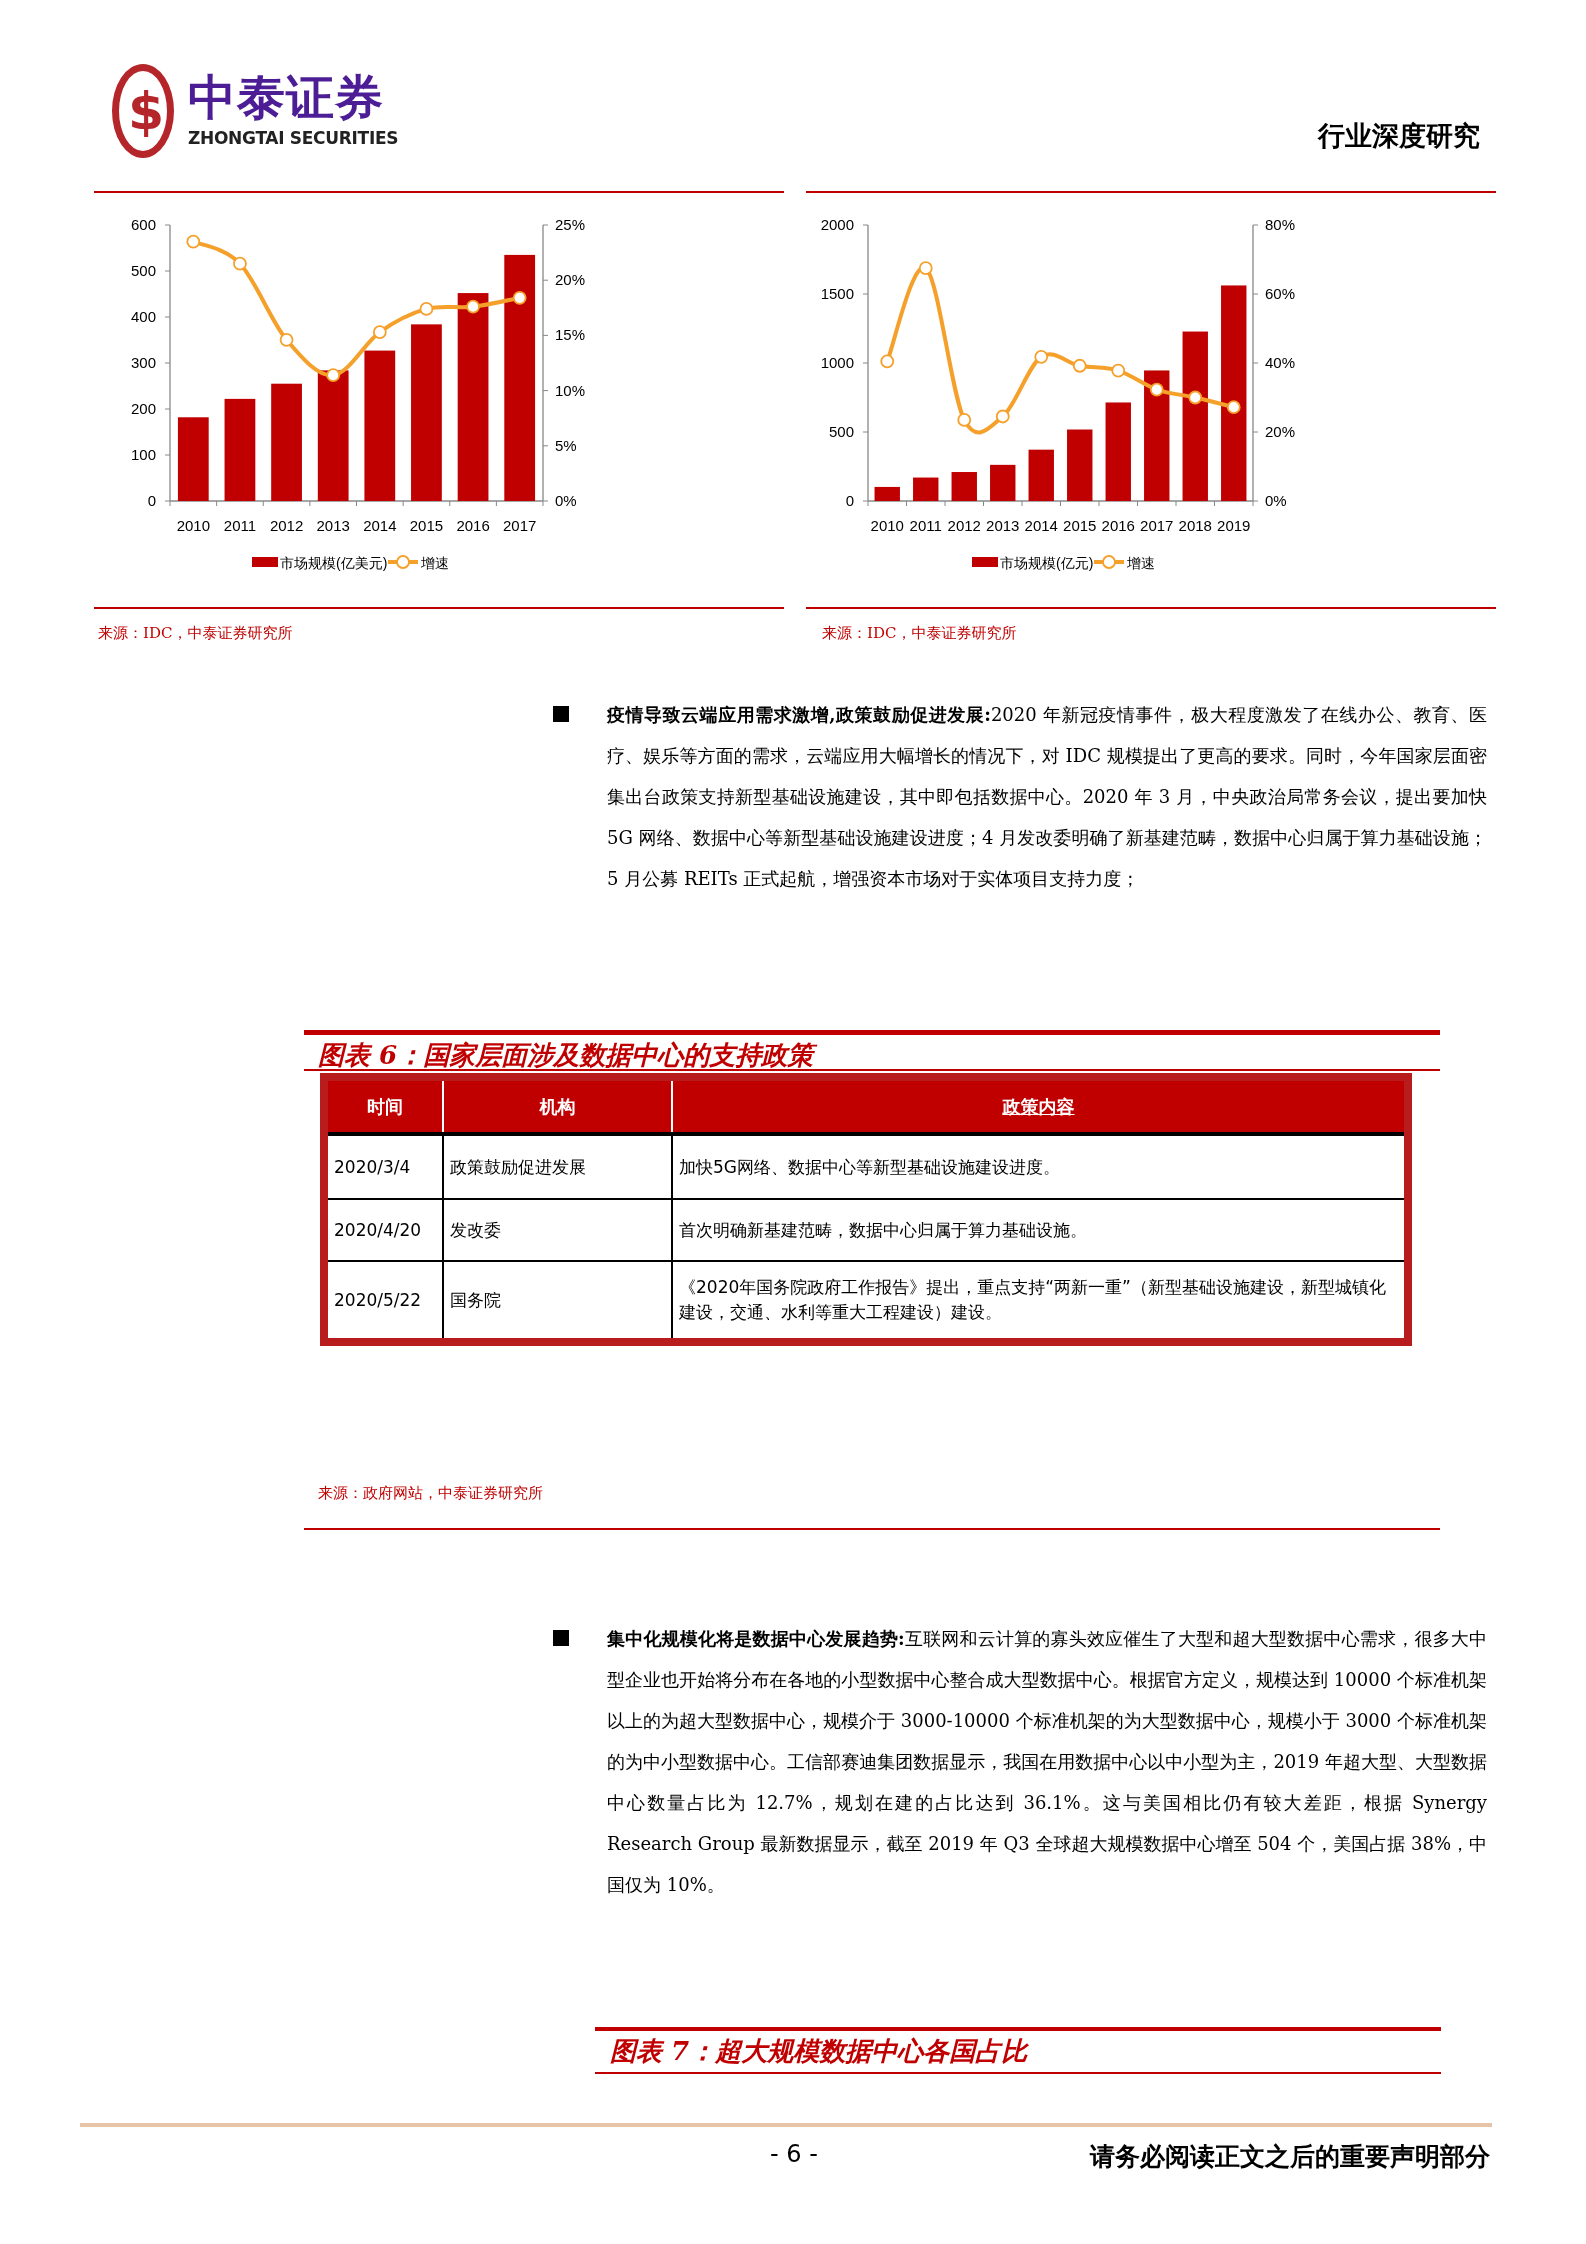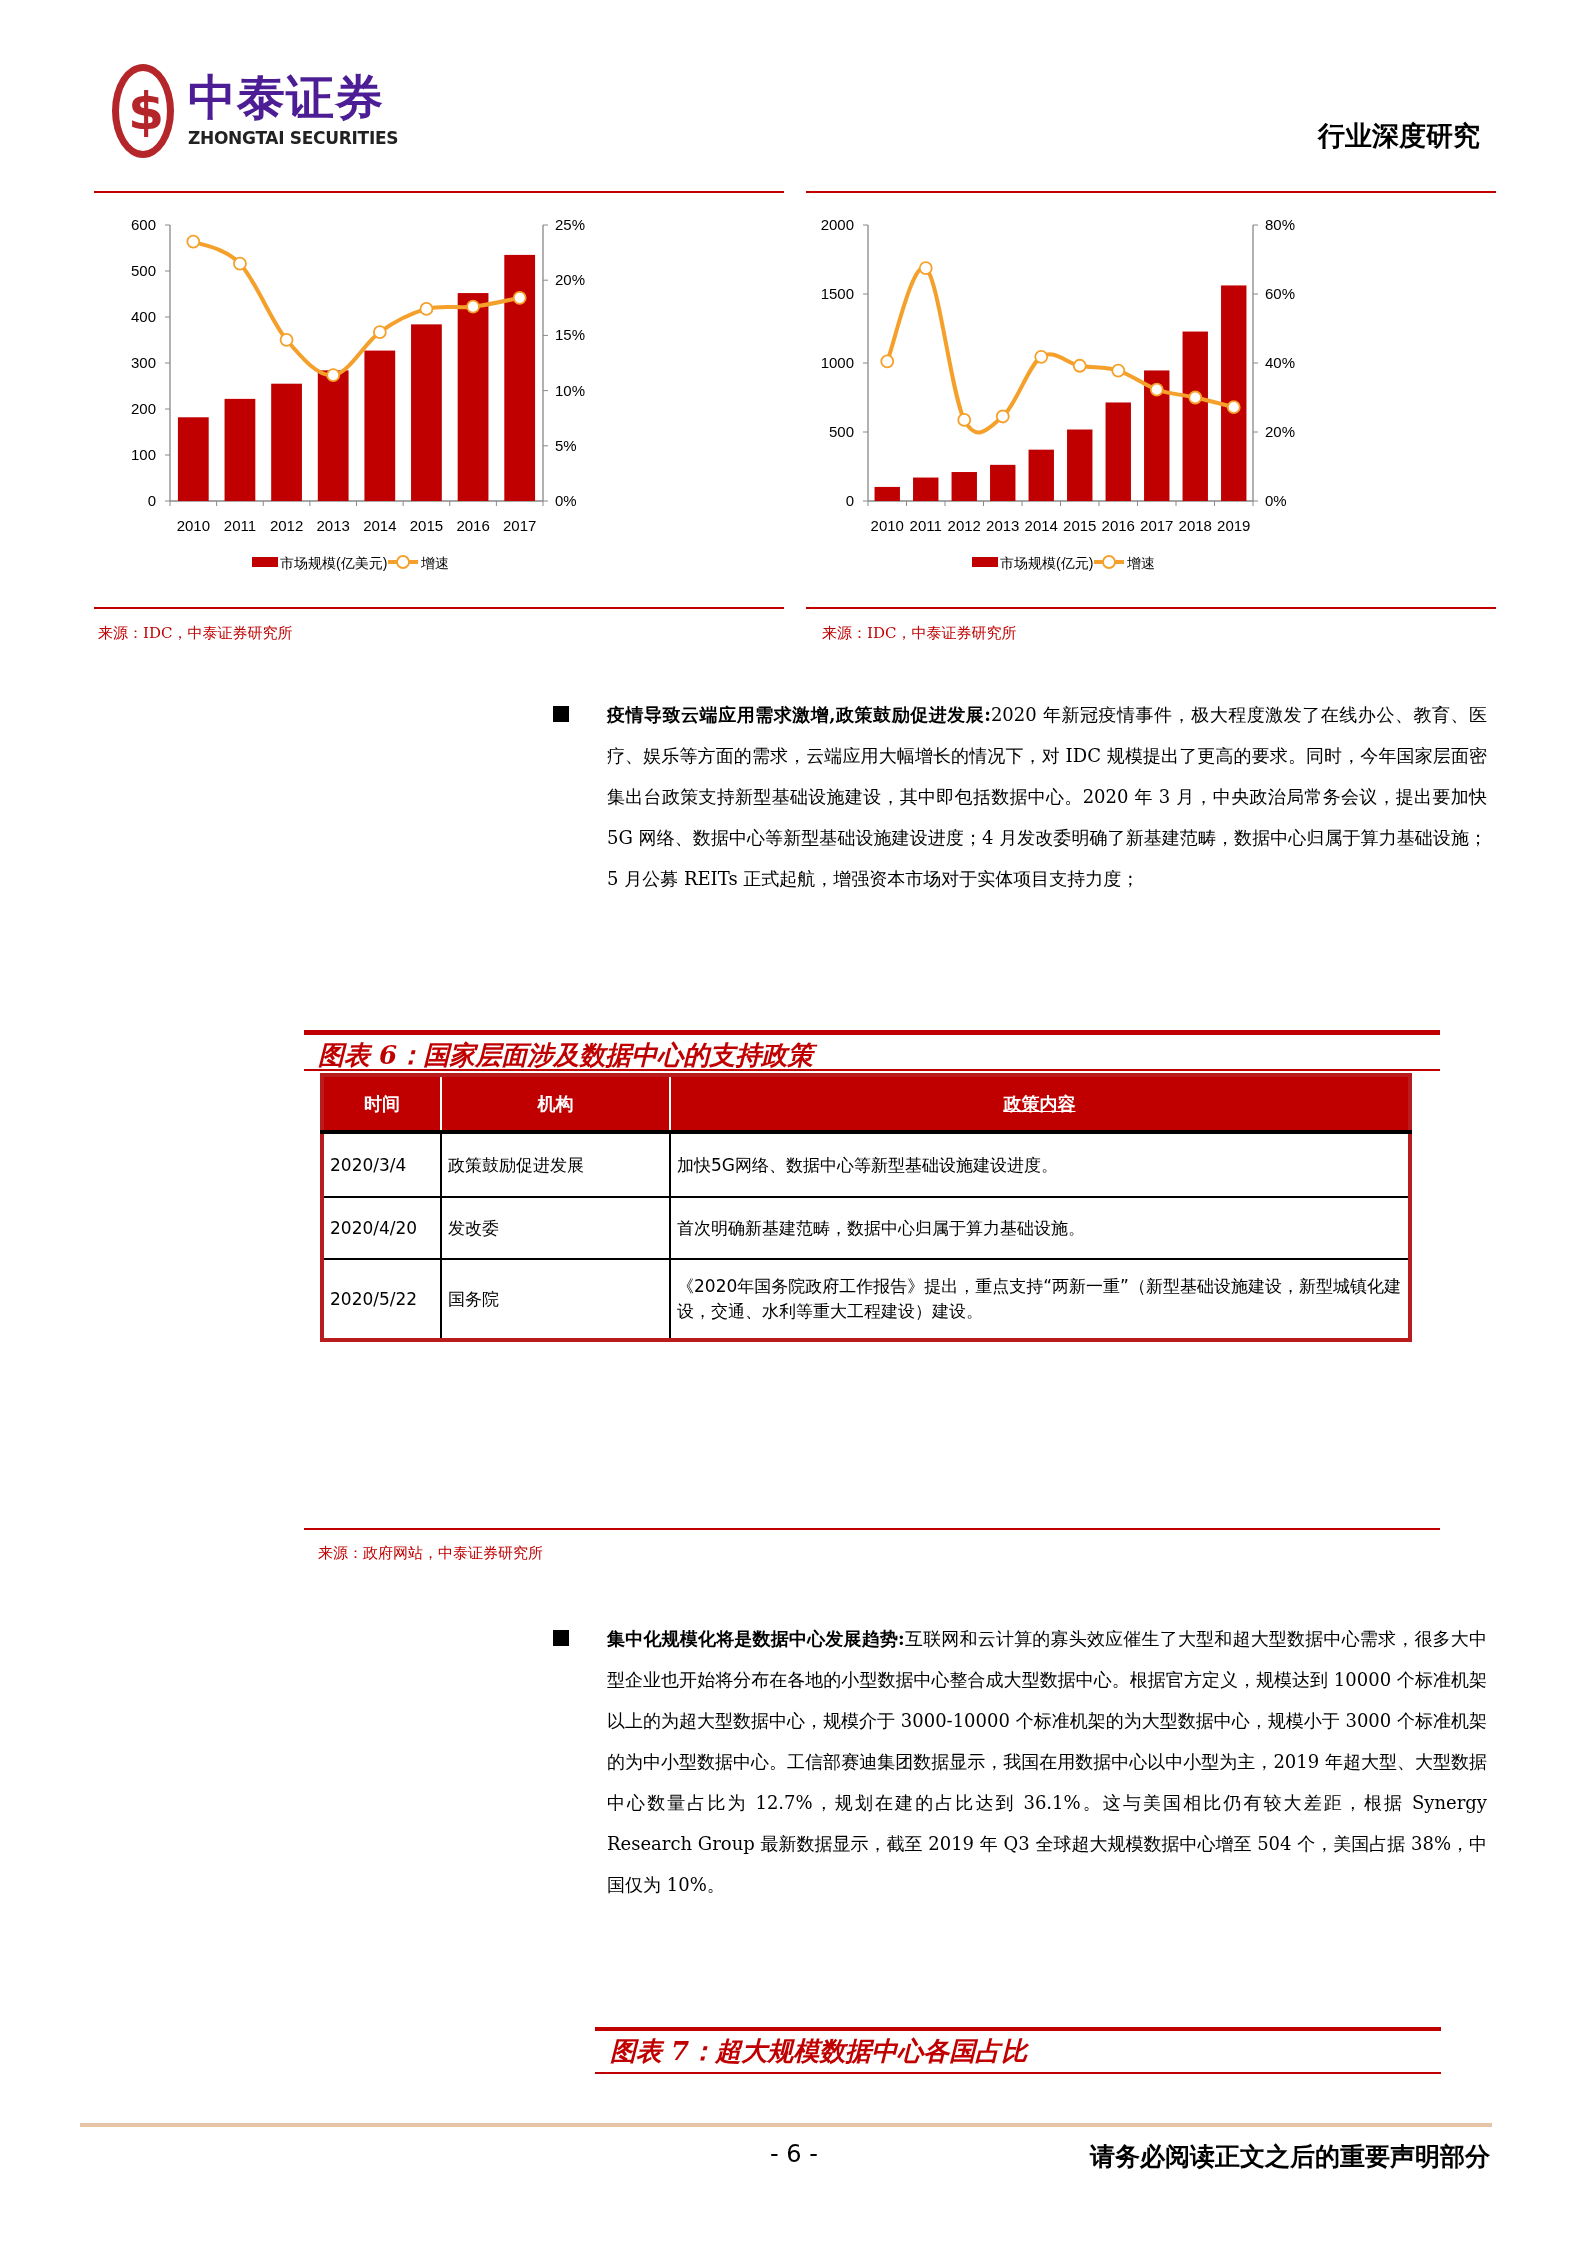--- a/index.html
+++ b/index.html
@@ -15,21 +15,21 @@
   .para { left: 607px; width: 880px; font-size: 18px; line-height: 41px; text-align: justify; }
   .para b { font-weight: bold; }
   .bullet { width: 16px; height: 16px; background: #000; }
   .fig-title { font: italic bold 26px "DejaVu Serif", serif; color: #c00000; }
   table.pol { border-collapse: collapse; position: absolute; left: 320px; top: 1073px; width: 1092px; font-family: "DejaVu Sans", sans-serif; font-size: 17px; }
   table.pol th { background: #c00000; color: #fff; font-weight: bold; height: 57px; border-right: 2px solid #fff; font-size: 18px; }
   table.pol th:last-child { border-right: none; text-decoration: underline; }
   table.pol td { border: 2px solid #000; padding: 4px 6px; vertical-align: middle; line-height: 25px; }
   table.pol tbody tr:first-child td { border-top: 4px solid #000; }
   table.pol td.c { }
-  table.pol { border: 4px solid #b91c1c; }
+  table.pol { border: 8px solid #b91c1c; }
   .footer-line { left: 80px; top: 2123px; width: 1412px; height: 4px; background: #e5c4a8; }
   .pg { left: 770px; top: 2140px; font: 24px "DejaVu Sans", sans-serif; }
   .disclaim { right: 96px; top: 2140px; font: bold 25px "DejaVu Serif", serif; }
 </style>
 </head>
 <body>
 
 <div class="abs logo-circle"></div>
 <div class="abs logo-s">$</div>
 <div class="abs logo-cn" style="left:188px">中泰证券</div>
@@ -220,21 +220,21 @@
     </tr>
     <tr style="height:81px">
       <td class="c">2020/5/22</td>
       <td class="c">国务院</td>
       <td>《2020年国务院政府工作报告》提出，重点支持“两新一重”（新型基础设施建设，新型城镇化建设，交通、水利等重大工程建设）建设。</td>
     </tr>
   </tbody>
 </table>
 
 <div class="abs" style="left:304px;top:1528px;width:1136px;height:2px;background:#c00000"></div>
-<div class="abs src" style="left:318px;top:1544px">来源：政府网站，中泰证券研究所</div>
+<div class="abs src" style="left:318px;top:1484px">来源：政府网站，中泰证券研究所</div>
 
 <div class="abs bullet" style="left:553px;top:1630px"></div>
 <div class="abs para" style="top:1618px"><b>集中化规模化将是数据中心发展趋势:</b><span>互联网和云计算的寡头效应催生了大型和超大型数据中心需求，很多大中型企业也开始将分布在各地的小型数据中心整合成大型数据中心。根据官方定义，规模达到 10000 个标准机架以上的为超大型数据中心，规模介于 3000-10000 个标准机架的为大型数据中心，规模小于 3000 个标准机架的为中小型数据中心。工信部赛迪集团数据显示，我国在用数据中心以中小型为主，2019 年超大型、大型数据中心数量占比为 12.7%，规划在建的占比达到 36.1%。这与美国相比仍有较大差距，根据 Synergy Research Group 最新数据显示，截至 2019 年 Q3 全球超大规模数据中心增至 504 个，美国占据 38%，中国仅为 10%。</span></div>
 
 <div class="abs" style="left:595px;top:2027px;width:846px;height:4px;background:#c00000"></div>
 <div class="abs fig-title" style="left:610px;top:2034px">图表 7：超大规模数据中心各国占比</div>
 <div class="abs" style="left:595px;top:2072px;width:846px;height:2px;background:#c00000"></div>
 
 <div class="abs footer-line"></div>
 <div class="abs pg">- 6 -</div>

